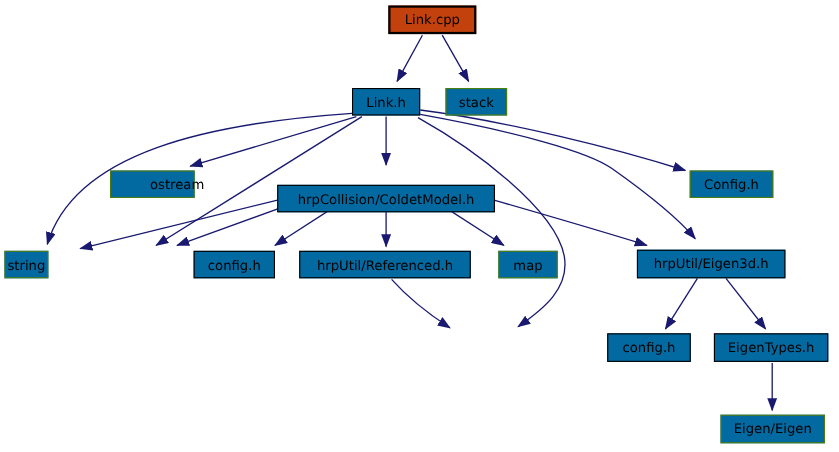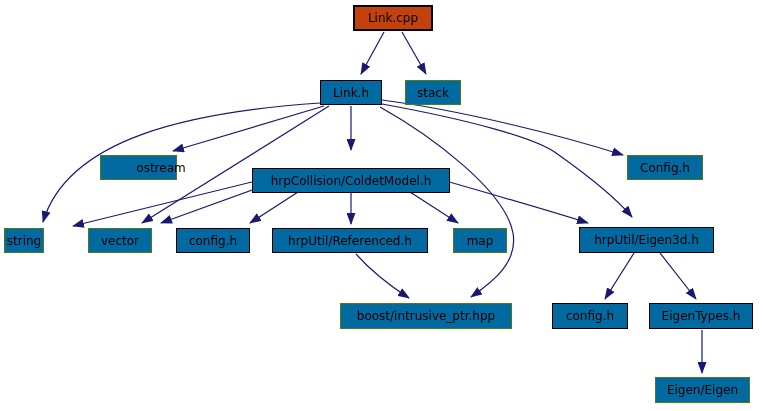--- a/index.html
+++ b/index.html
@@ -62,23 +62,21 @@
     </g>
   </svg>
 
   <div class="node root" style="left:353px; top:5px;   width:80px;  height:26px;">Link.cpp</div>
   <div class="node doc" style="left:320px; top:80px;  width:62px;  height:25px;">Link.h</div>
   <div class="node ext" style="left:405px; top:80px;  width:56px;  height:25px;">stack</div>
   <div class="node ext" style="left:100px; top:155px; width:77px;  height:25px;padding-left:45px;">ostream</div>
   <div class="node doc" style="left:252px; top:168px; width:198px; height:25px;">hrpCollision/ColdetModel.h</div>
   <div class="node ext" style="left:627px; top:155px; width:76px;  height:25px;">Config.h</div>
   <div class="node ext" style="left:4px;   top:228px; width:40px;  height:25px;">string</div>
-  <div class="node ext" style="left:88px;  top:228px; width:64px;  height:25px;">vector</div>
   <div class="node doc" style="left:176px; top:228px; width:74px;  height:25px;">config.h</div>
   <div class="node doc" style="left:272px; top:228px; width:156px; height:25px;">hrpUtil/Referenced.h</div>
   <div class="node ext" style="left:453px; top:228px; width:54px;  height:25px;">map</div>
   <div class="node doc" style="left:579px; top:227px; width:135px; height:26px;">hrpUtil/Eigen3d.h</div>
-  <div class="node ext" style="left:340px; top:303px; width:172px; height:26px;">boost/intrusive_ptr.hpp</div>
   <div class="node doc" style="left:552px; top:303px; width:76px;  height:26px;">config.h</div>
   <div class="node doc" style="left:649px; top:303px; width:104px; height:26px;">EigenTypes.h</div>
   <div class="node ext" style="left:655px; top:377px; width:95px;  height:26px;">Eigen/Eigen</div>
 
 </div>
 
 </body></html>

